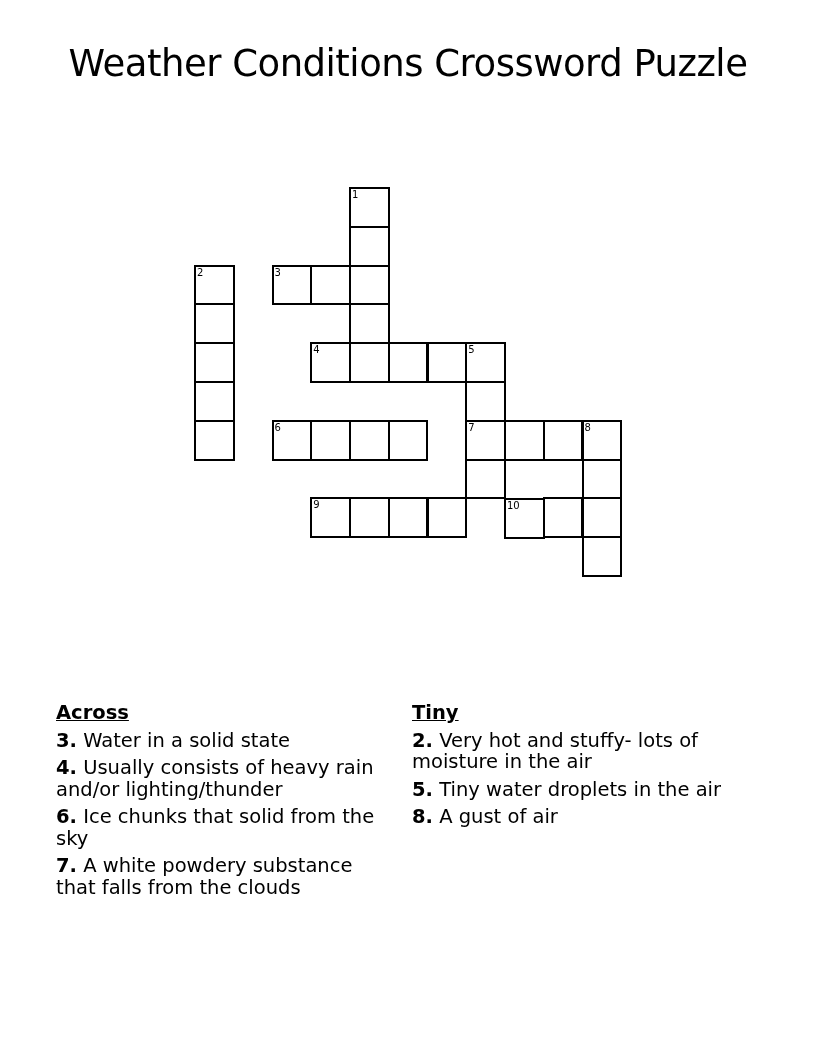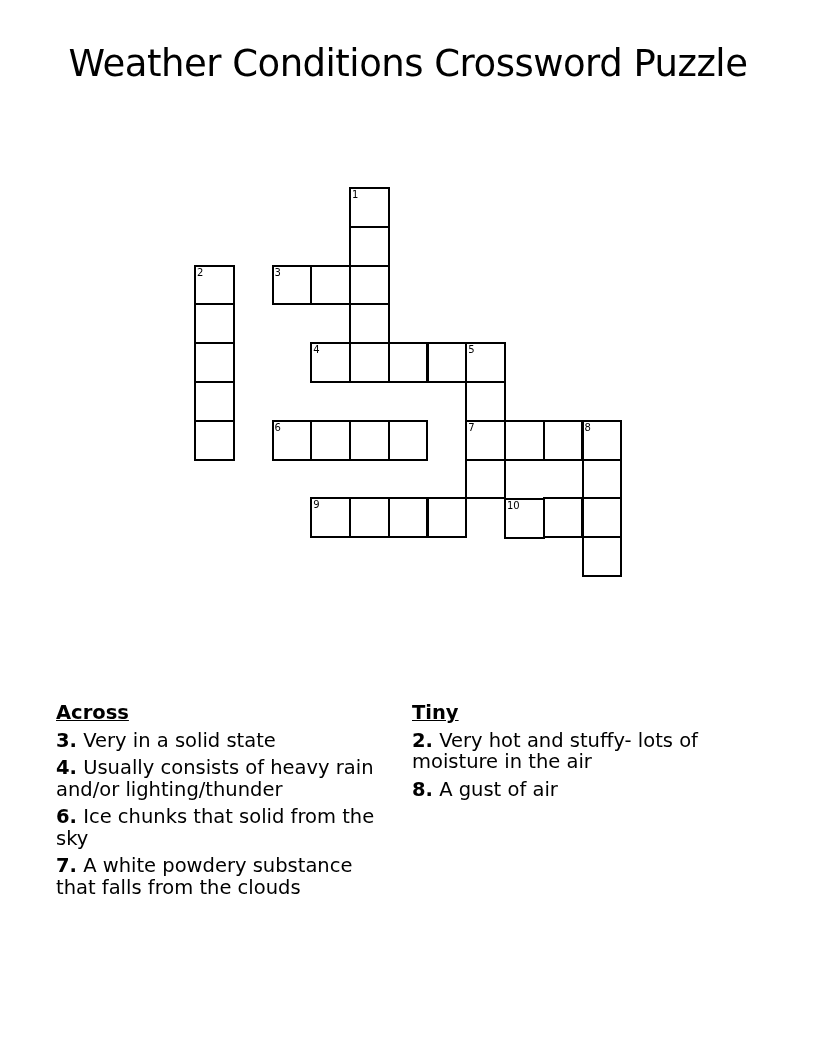--- a/index.html
+++ b/index.html
@@ -131,23 +131,24 @@
     <div class="cell" style="left: 504px; top: 498px;">
       <span class="cell-num">10</span>
     </div>
     <div class="cell" style="left: 542.75px; top: 497.4px;"></div>
     <div class="cell" style="left: 581.5px; top: 497.4px;"></div>
     <div class="cell" style="left: 581.5px; top: 536.2px;"></div>
   </div>
 
 <div class="clues left">
   <span class="clue-heading">Across</span>
-  <span class="clue"><span class="clue-num">3.</span><span> Very in a solid state</span></span>
+  <span class="clue"><span class="clue-num">3.</span><span> Water in a solid state</span></span>
   <span class="clue"><span class="clue-num">4.</span><span> Usually consists of heavy rain and/or lighting/thunder</span></span>
   <span class="clue"><span class="clue-num">6.</span><span> Ice chunks that solid from the sky</span></span>
   <span class="clue"><span class="clue-num">7.</span><span> A white powdery substance that falls from the clouds</span></span>
 </div>
 
 <div class="clues right">
   <span class="clue-heading">Tiny</span>
   <span class="clue"><span class="clue-num">2.</span><span> Very hot and stuffy- lots of moisture in the air</span></span>
+  <span class="clue"><span class="clue-num">5.</span><span> Tiny water droplets in the air</span></span>
   <span class="clue"><span class="clue-num">8.</span><span> A gust of air</span></span>
 </div>
 
 </body></html>

